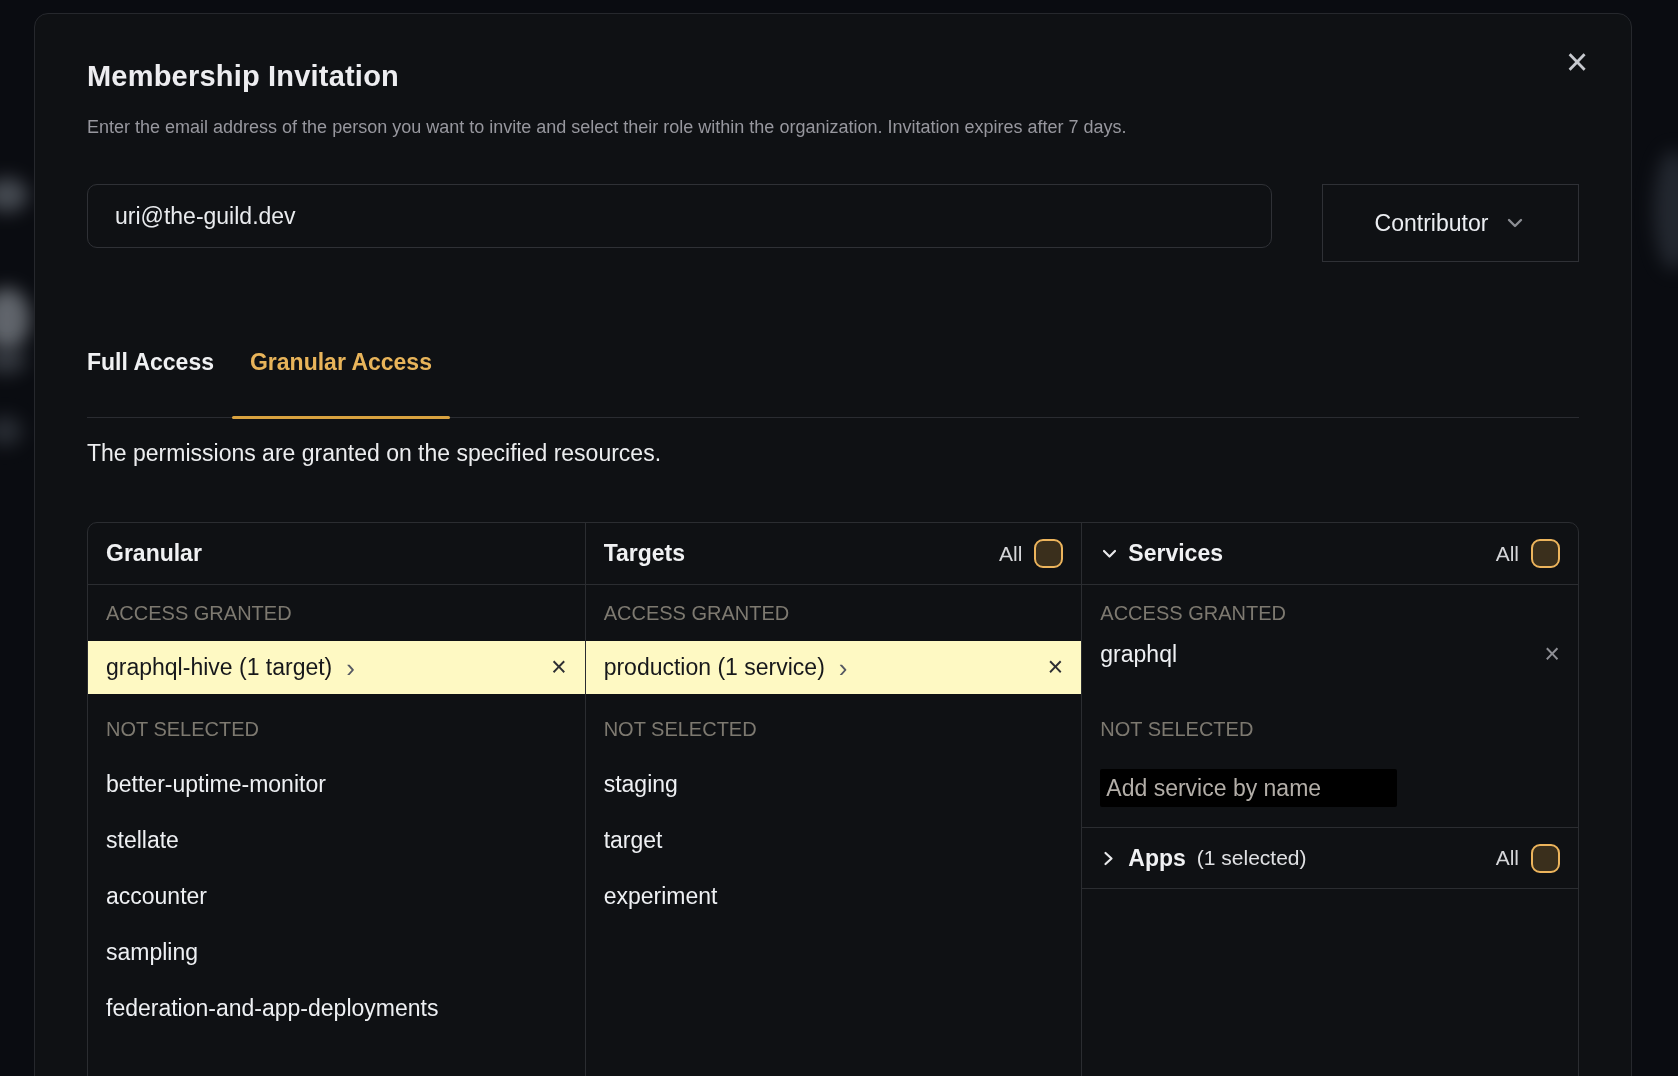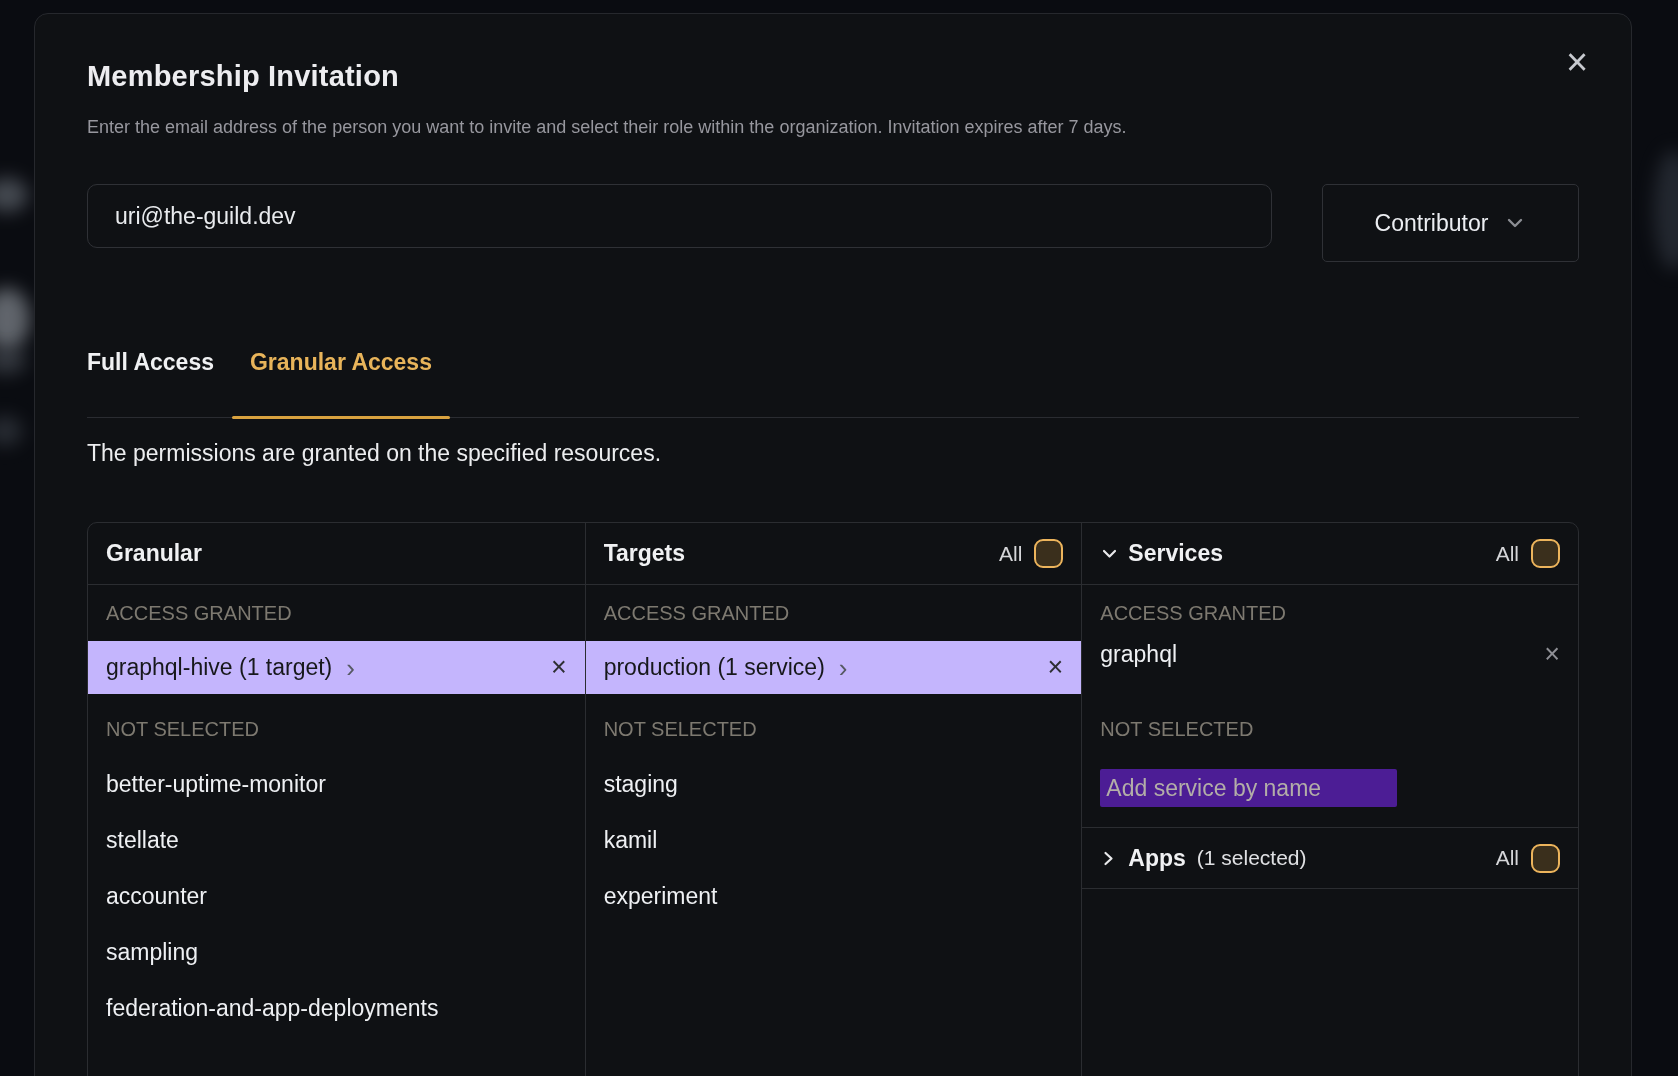--- a/index.html
+++ b/index.html
@@ -44,21 +44,21 @@
   .invite-row { margin: 38px 52px 0; display: flex; height: 78px; }
   .email-input {
     flex: 1; margin-right: 50px; height: 64px;
     background: transparent; border: 1px solid #2f3136; border-radius: 10px;
     color: #e9ebee; font-size: 23px; padding: 0 27px;
     font-family: "Liberation Sans", sans-serif;
     outline: none;
   }
   .role-select {
     width: 257px; height: 78px;
-    border: 1px solid #2f3136; border-radius: 5px;
+    border: 1px solid #2f3136; border-radius: 0;
     display: flex; align-items: center; justify-content: center; gap: 16px;
     color: #eceef2; font-size: 23px; cursor: pointer;
   }
   .tabs {
     margin: 87px 52px 0;
     display: flex; border-bottom: 1px solid #2a2c31;
   }
   .tab {
     font-size: 23px; font-weight: 700; color: #f0f1f3;
     line-height: 26px; padding: 0 18px 42px; position: relative; cursor: pointer;
@@ -93,40 +93,40 @@
     border: 2px solid #ecb45c; background: #3a2f1c;
   }
   .col-body { flex: 1; display: flex; flex-direction: column; }
   .section-label {
     padding: 17px 18px; line-height: 22px;
     font-size: 20px; color: #7d7970;
   }
   .section-label.ns { padding: 24px 18px 16px; }
   .sel-row {
     height: 53px; flex: 0 0 53px;
-    background: #c4b5fd; color: #17181b;
+    background: #fef9c3; color: #17181b;
     display: flex; align-items: center; padding: 0 18px;
     font-size: 23px; cursor: pointer;
   }
   .sel-row .chev { margin-left: 14px; color: #565963; font-size: 26px; line-height: 1; }
   .row-x { margin-left: auto; font-size: 27px; line-height: 1; color: #2e2f33; cursor: pointer; }
   .plain-row {
     height: 53px; flex: 0 0 53px;
     display: flex; padding: 0 18px;
     color: #eef0f3; font-size: 23px;
   }
   .plain-row .row-x { color: #8f9096; }
   .list-item {
     height: 56px; flex: 0 0 56px;
     display: flex; align-items: center; padding: 0 18px;
     color: #eef0f3; font-size: 23px; cursor: pointer;
   }
   .service-input {
     margin: 13px 18px 0; width: 297px; height: 38px;
-    background: #4c1d95; border: none; border-radius: 2px;
+    background: #000000; border: none; border-radius: 2px;
     color: #b3aea8; font-size: 23px; padding: 0 6px;
     font-family: "Liberation Sans", sans-serif; outline: none;
   }
   .service-input::placeholder { color: #b3aea8; opacity: 1; }
   .apps-bar {
     margin-top: 20px; height: 62px; flex: 0 0 62px;
     border-top: 1px solid #2b2d31; border-bottom: 1px solid #2b2d31;
     display: flex; align-items: center; padding: 0 18px; gap: 11px;
     cursor: pointer;
   }
@@ -198,21 +198,21 @@
       </div>
       <div class="col-body">
         <div class="section-label">ACCESS GRANTED</div>
         <div class="sel-row">
           <span>production (1 service)</span>
           <span class="chev">›</span>
           <span class="row-x">×</span>
         </div>
         <div class="section-label ns">NOT SELECTED</div>
         <div class="list-item">staging</div>
-        <div class="list-item">kamil</div>
+        <div class="list-item">target</div>
         <div class="list-item">experiment</div>
       </div>
     </div>
 
     <div class="col">
       <div class="col-header">
         <span class="hdr-chev">
           <svg width="19" height="19" viewBox="0 0 19 19" fill="none">
             <path d="M4 7 L9.5 12.5 L15 7" stroke="#e8e9eb" stroke-width="2.2" stroke-linecap="round" stroke-linejoin="round"></path>
           </svg>

